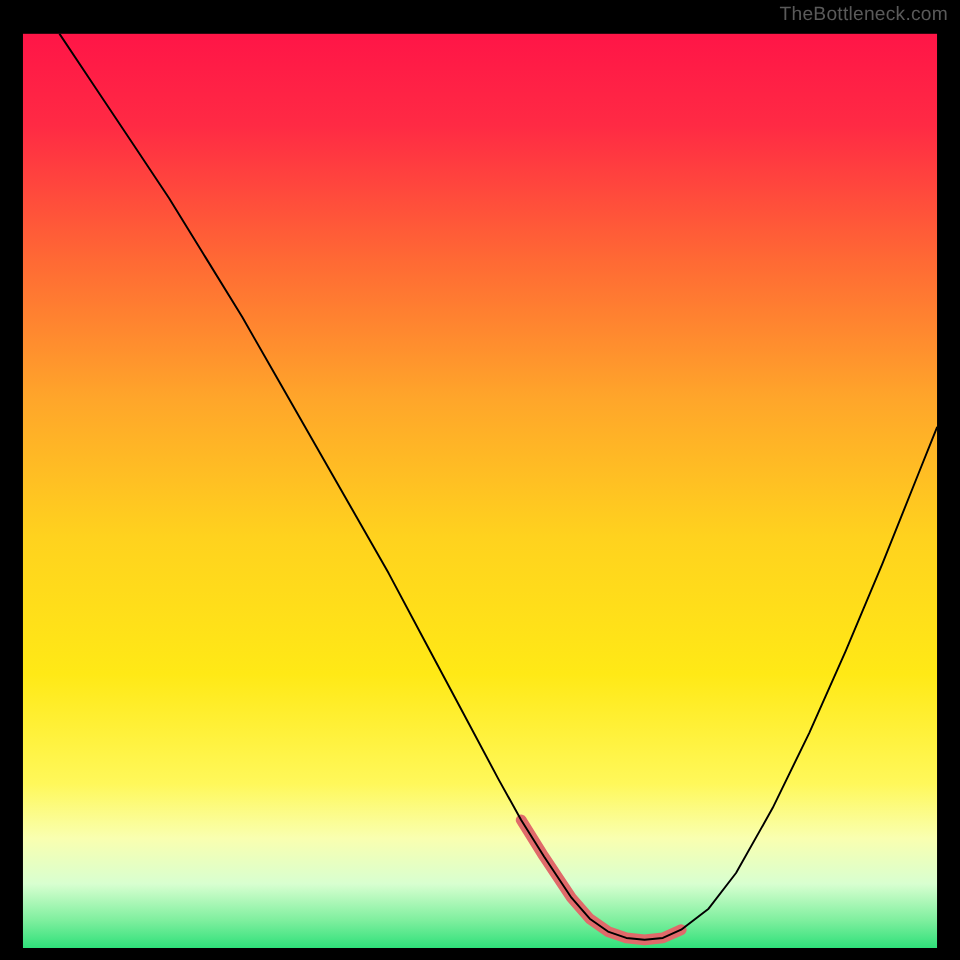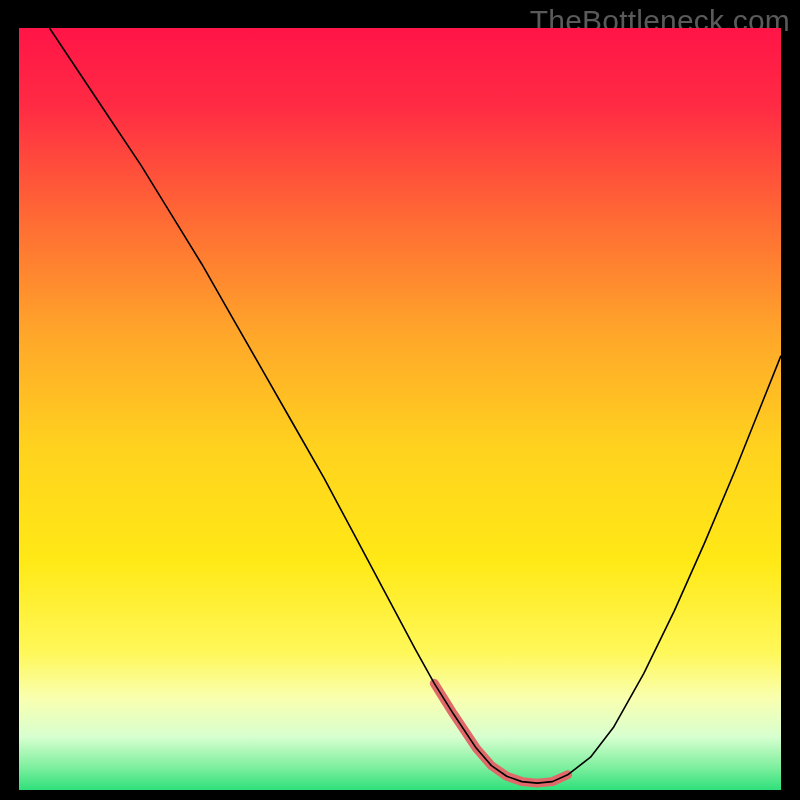--- a/index.html
+++ b/index.html
@@ -15,21 +15,21 @@
     position: relative;
     width: 800px;
     height: 800px;
     background: #000;
   }
   .watermark {
     position: absolute;
     top: 4px;
     right: 10px;
     color: #5a5a5a;
-    font-size: 30px;
+    font-size: 16px;
     font-weight: 500;
     letter-spacing: 0.2px;
   }
   .plot {
     position: absolute;
     left: 19px;
     top: 28px;
     width: 762px;
     height: 762px;
   }

